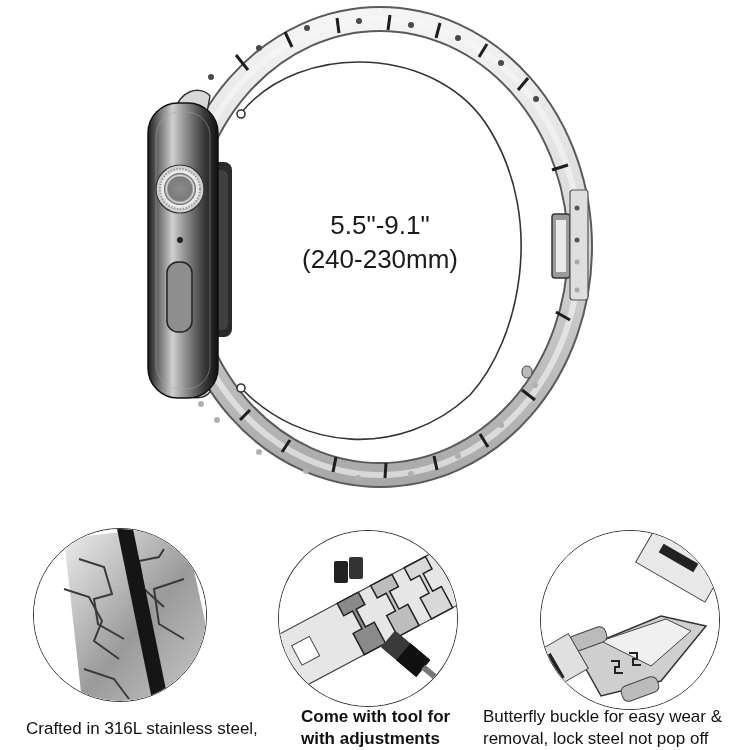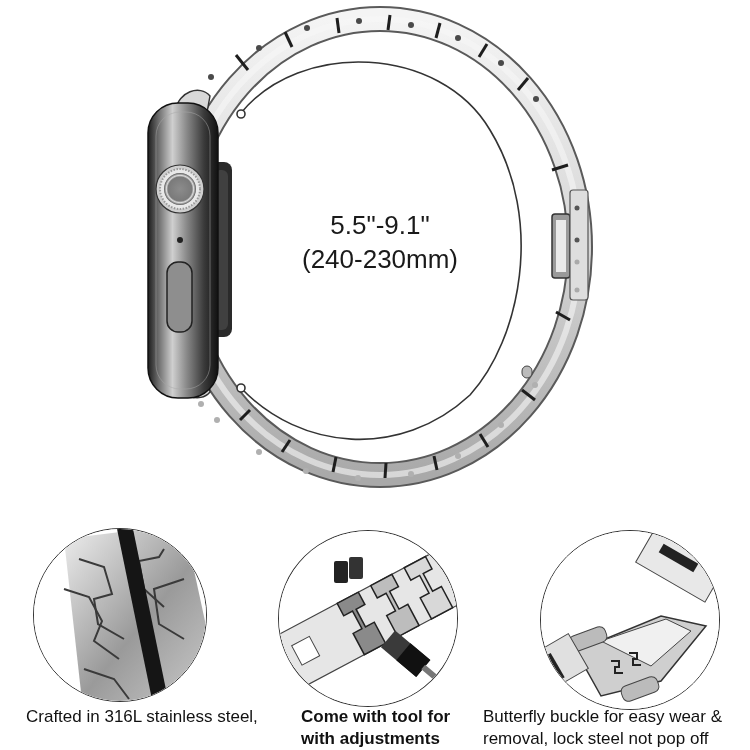--- a/index.html
+++ b/index.html
@@ -18,21 +18,21 @@
     
     .feature { position: absolute; top: 520px; }
     .feature .circle { position: absolute; border-radius: 50%; border: 1.5px solid #333;
                        overflow: hidden; background: #fff; }
     .feature .circle svg { position: absolute; left: 0; top: 0; }
     .feature .caption { position: absolute; font-size: 17px; line-height: 22px; color: #111;
                         white-space: nowrap; }
 
     #feat-steel { left: 0; width: 280px; height: 230px; }
     #feat-steel .circle { left: 33px; top: 8px; width: 172px; height: 172px; }
-    #feat-steel .caption { left: 26px; top: 186px; }
+    #feat-steel .caption { left: 26px; top: 198px; }
 
     #feat-tool { left: 276px; width: 200px; height: 230px; font-weight: bold; }
     #feat-tool .circle { left: 2px; top: 10px; width: 178px; height: 175px; }
     #feat-tool .caption { left: 25px; top: 186px; }
 
     #feat-buckle { left: 470px; width: 280px; height: 230px; }
     #feat-buckle .circle { left: 70px; top: 10px; width: 178px; height: 178px; }
     #feat-buckle .caption { left: 13px; top: 186px; }
   </style>
 </head>

